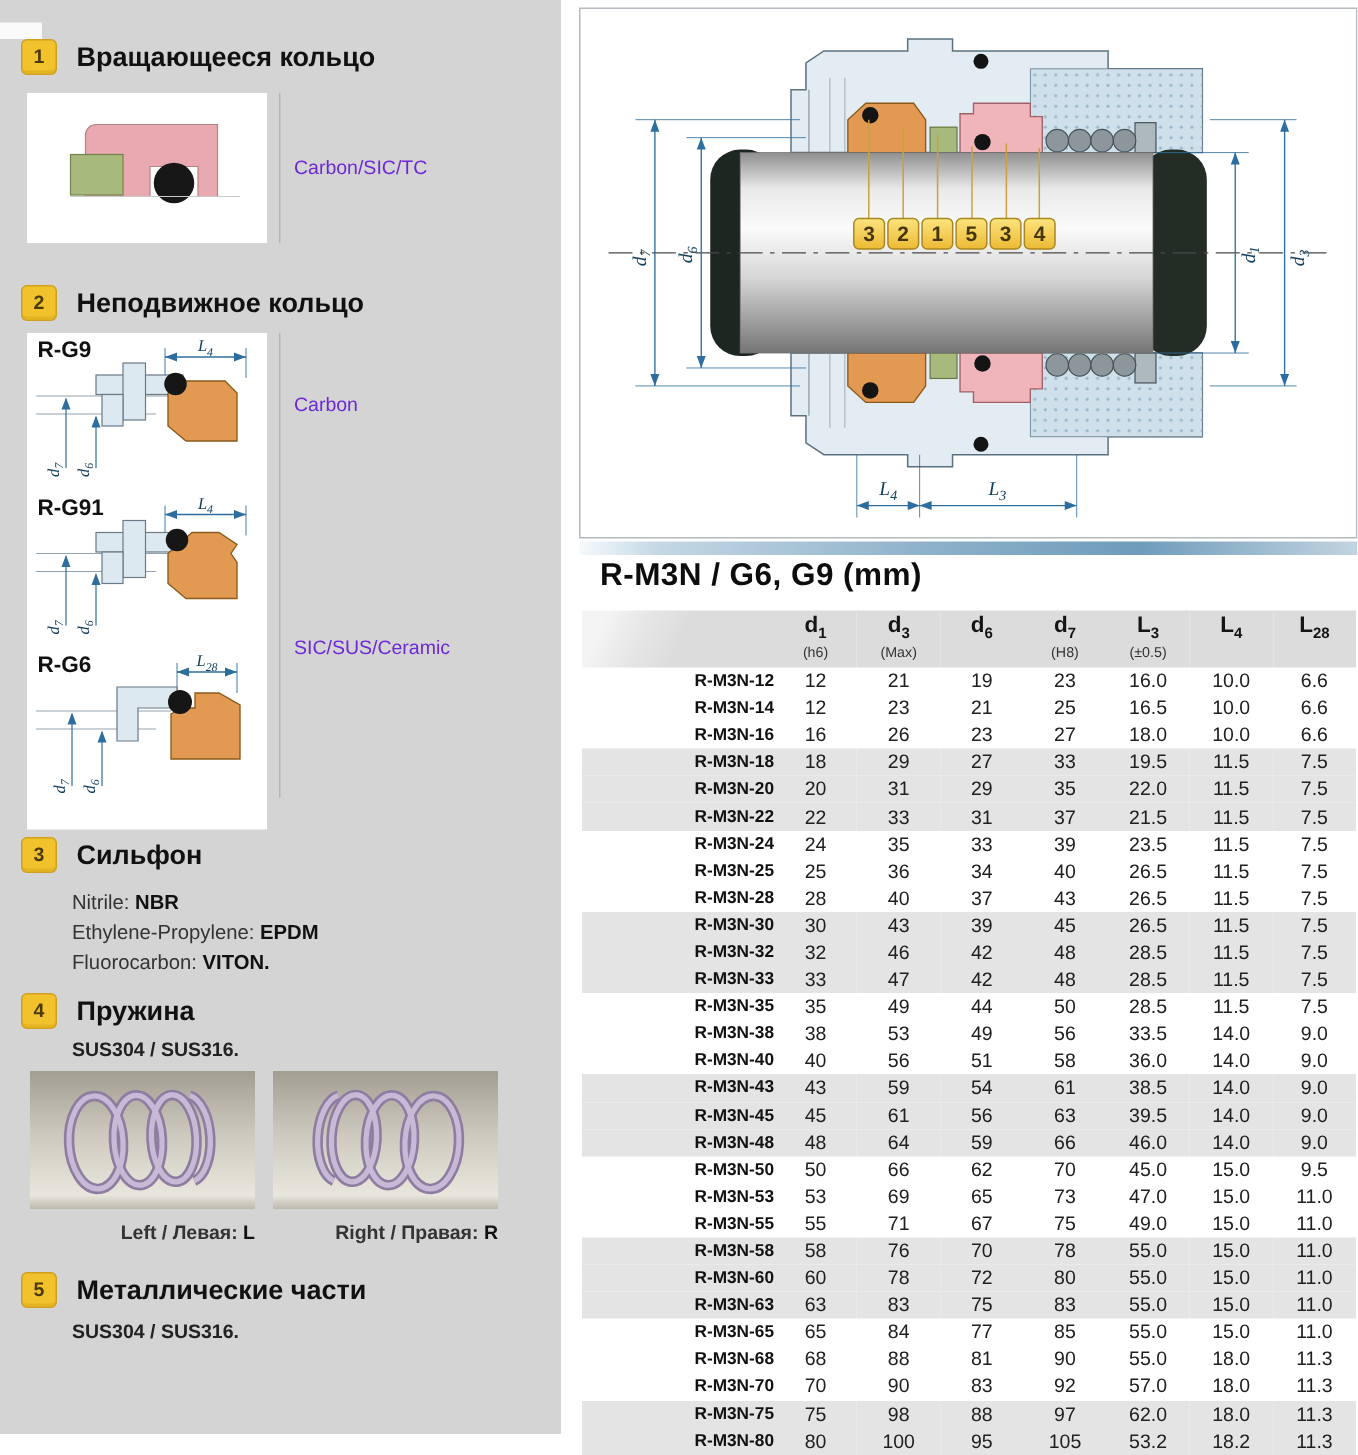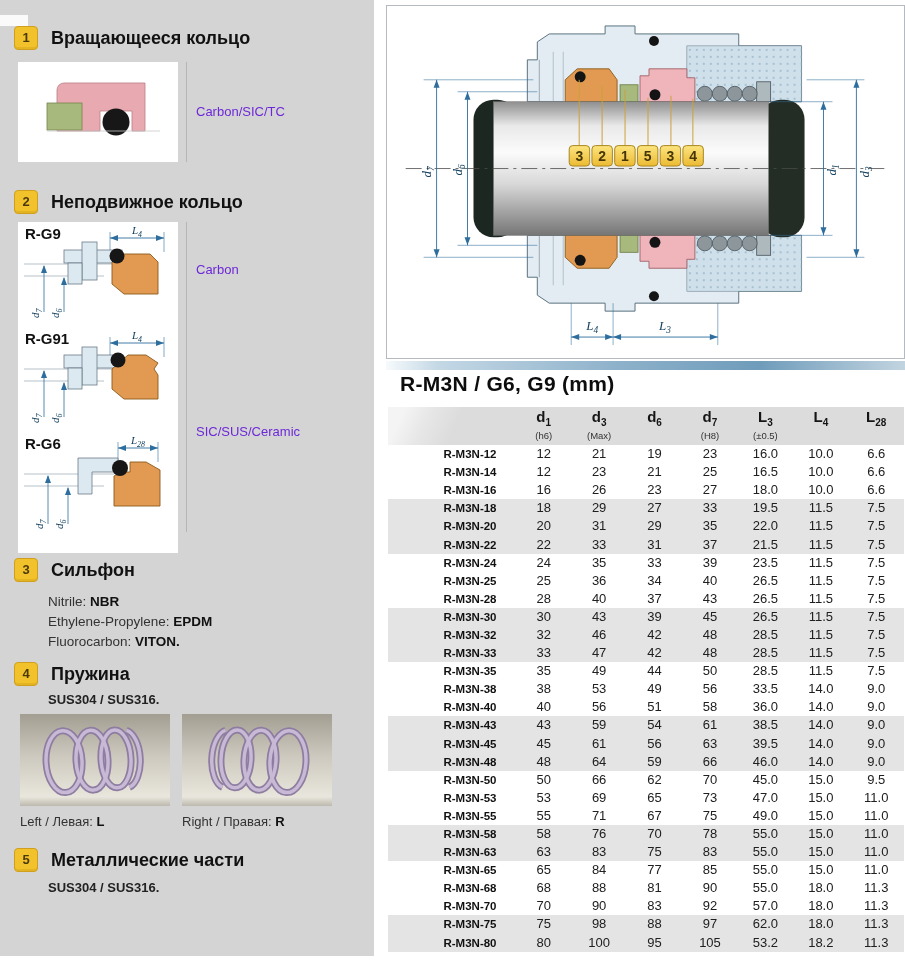--- a/index.html
+++ b/index.html
@@ -18,39 +18,39 @@
   .imgbox{position:absolute;left:18px;width:160px;height:100px;background:#fff;}
   .vdiv{position:absolute;left:186px;width:1px;background:#b5b5b5;}
   .mat-label{position:absolute;left:196px;font-size:13px;color:#6d28d9;}
   .vbox{position:absolute;left:18px;width:160px;height:121px;background:#fff;}
   .vbox .vname{position:absolute;left:7px;top:3px;font-size:15px;font-weight:bold;color:#111;z-index:2;}
   .vbox svg{position:absolute;left:0;top:0;}
   .mat-lines{position:absolute;left:48px;font-size:13.5px;color:#333;line-height:20px;}
   .mat-lines b{color:#111;}
   .subtt{position:absolute;left:48px;font-size:13px;font-weight:bold;color:#222;}
   .springbox{position:absolute;width:150px;height:92px;}
-  .spring-cap{position:absolute;width:150px;text-align:left;font-size:13px;color:#333;}
+  .spring-cap{position:absolute;width:150px;text-align:right;font-size:13px;color:#333;font-weight:bold;}
   .spring-cap b{color:#111;}
 
   
   .diagram-box{position:absolute;left:386px;top:5px;width:517px;height:352px;background:#fff;
                border:1px solid #b4bac0;}
   .blue-bar{position:absolute;left:386px;top:361px;width:519px;height:9px;
             background:linear-gradient(90deg,#f6fafc 0%,#c4d8e5 10%,#8db1ca 45%,#6f9cbb 72%,#c2d4e0 100%);}
   .table-title{position:absolute;left:400px;top:372px;font-size:21px;font-weight:bold;color:#0d0d0d;
                letter-spacing:.3px;}
   table.dims{position:absolute;left:388px;top:407px;width:516px;border-collapse:collapse;table-layout:fixed;}
   table.dims col.cname{width:128px;}
   table.dims thead th{background:#dcdcdc;padding:3px 0 4px;vertical-align:top;}
   table.dims thead th.cname-h{background:linear-gradient(115deg,#f4f4f4 12%,#e7e7e7 30%,#dcdcdc 52%);}
   .hm{font-size:15px;font-weight:bold;color:#151515;line-height:14px;text-align:center;}
   .hm sub{font-size:10px;}
   .hn{font-size:9.5px;color:#333;line-height:10px;margin-top:1px;font-weight:normal;}
   table.dims td{font-size:13px;color:#202020;text-align:center;padding:1px 0;height:16.1px;line-height:16px;}
-  table.dims td.model{font-size:11.5px;font-weight:bold;text-align:center;padding-left:36px;color:#111;}
+  table.dims td.model{font-size:11.5px;font-weight:bold;text-align:right;padding-left:36px;color:#111;}
   table.dims tr.g{background:#e4e4e4;}
 
   
   .dimtxt{font-family:"Liberation Serif",serif;font-style:italic;font-size:13px;fill:#15415f;}
   .dimtxt-sm{font-family:"Liberation Serif",serif;font-style:italic;font-size:11px;fill:#15415f;}
   .tagtxt{font-family:"Liberation Sans",sans-serif;font-weight:bold;font-size:14px;fill:#463607;}
 </style>
 </head>
 <body>
 
@@ -610,20 +610,30 @@
           <td class="model">R-M3N-58</td>
           <td>58</td>
           <td>76</td>
           <td>70</td>
           <td>78</td>
           <td>55.0</td>
           <td>15.0</td>
           <td>11.0</td>
         </tr>
         <tr class="g">
+          <td class="model">R-M3N-60</td>
+          <td>60</td>
+          <td>78</td>
+          <td>72</td>
+          <td>80</td>
+          <td>55.0</td>
+          <td>15.0</td>
+          <td>11.0</td>
+        </tr>
+        <tr class="g">
           <td class="model">R-M3N-63</td>
           <td>63</td>
           <td>83</td>
           <td>75</td>
           <td>83</td>
           <td>55.0</td>
           <td>15.0</td>
           <td>11.0</td>
         </tr>
         <tr>

